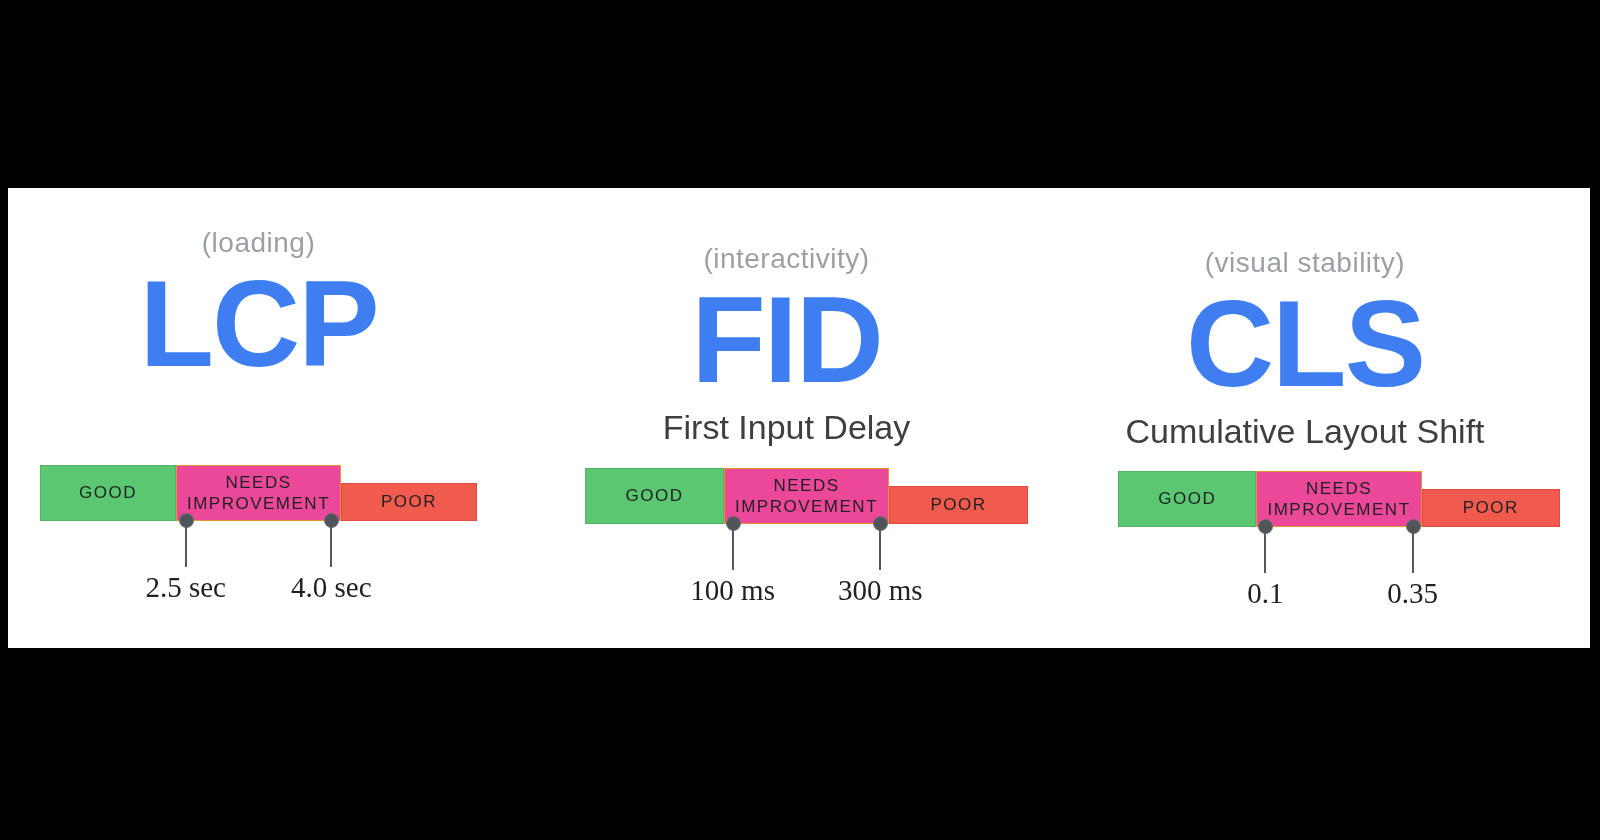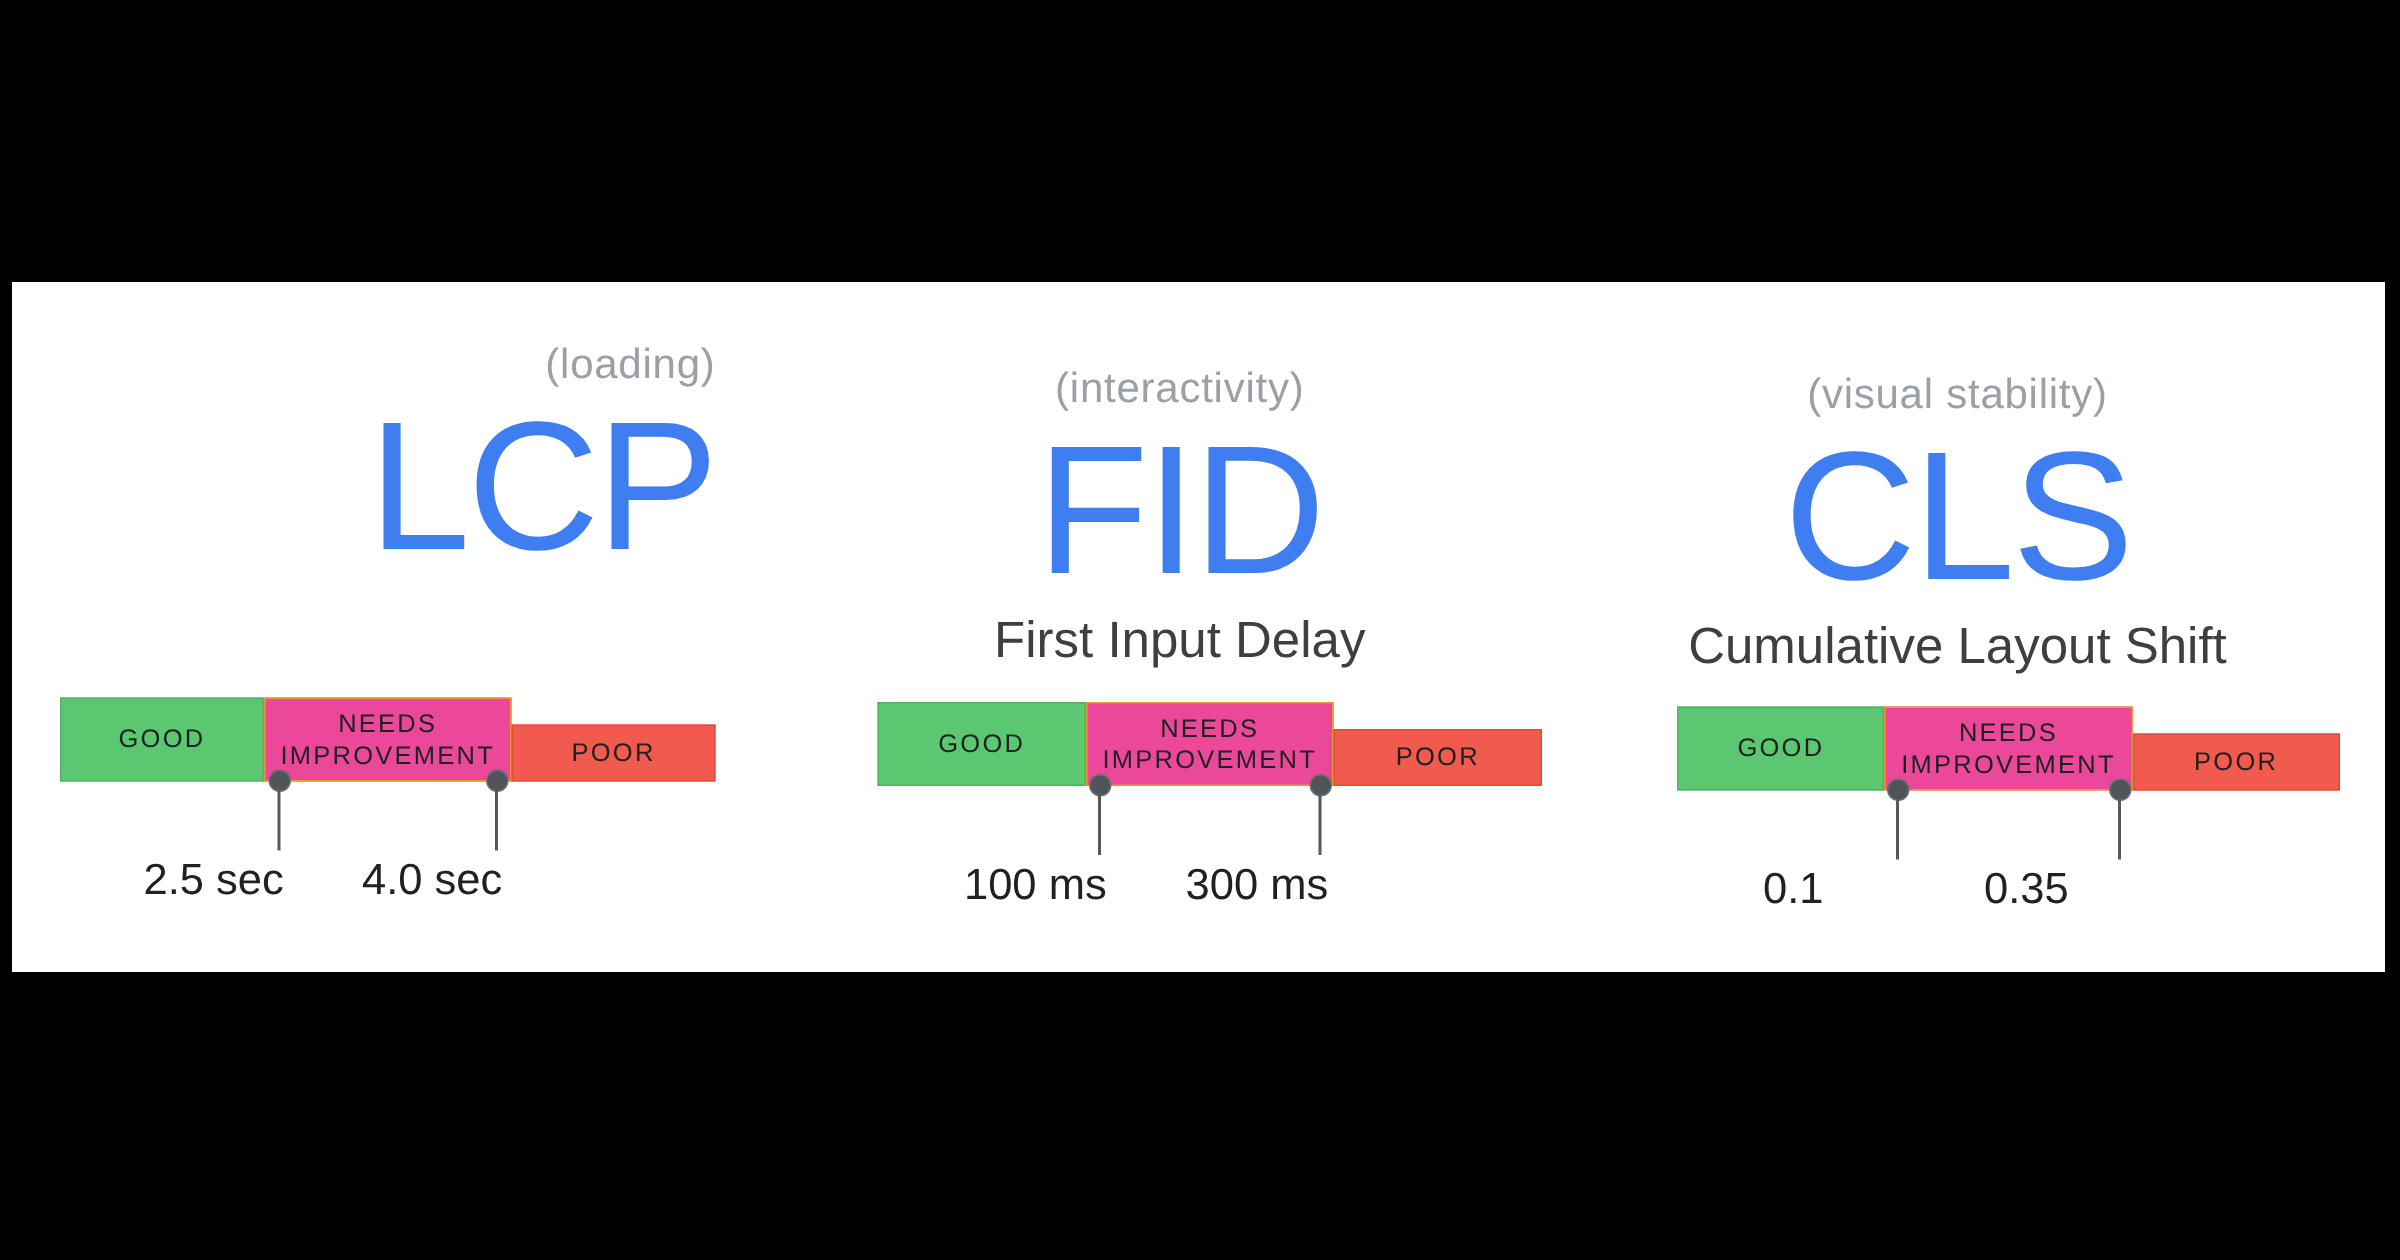--- a/index.html
+++ b/index.html
@@ -23,21 +23,21 @@
   }
   .category {
     font-size: 28px;
     line-height: 32px;
     color: #9AA0A6;
     letter-spacing: 0.5px;
   }
   .abbr {
     font-size: 122px;
     line-height: 1.0;
-    font-weight: 400;
+    font-weight: 700;
     color: #3E7EF0;
     margin-top: 4px;
     letter-spacing: -2px;
   }
   .metric-name {
     font-size: 34px;
     line-height: 40px;
     color: #3C4043;
     margin-top: 6px;
   }
@@ -79,28 +79,30 @@
     position: absolute;
     left: -1px; top: 6px;
     width: 2px; height: 40px;
     background: #55585C;
   }
   .threshold-label {
     position: absolute;
     top: 50px;
     left: -90px;
     width: 180px;
+    text-align: center;
     font-size: 29px;
     color: #202124;
+    font-family: Liberation Serif, serif;
   }
 
   
   #panel-lcp { left: 32px;  top: 39px; width: 437px; }
   #panel-lcp .bar { top: 238px; width: 437px; }
-  #panel-lcp .panel-header { transform: translateX(0px); text-align: right; }
+  #panel-lcp .panel-header { transform: translateX(0px); }
 
   #panel-fid { left: 577px; top: 55px; width: 443px; }
   #panel-fid .bar { top: 225px; width: 443px; }
   #panel-fid .panel-header { transform: translateX(-20px); }
 
   #panel-cls { left: 1110px; top: 59px; width: 442px; }
   #panel-cls .bar { top: 224px; width: 442px; }
   #panel-cls .panel-header { transform: translateX(-34px); }
 
   .marker-1 { left: 33.333%; }

